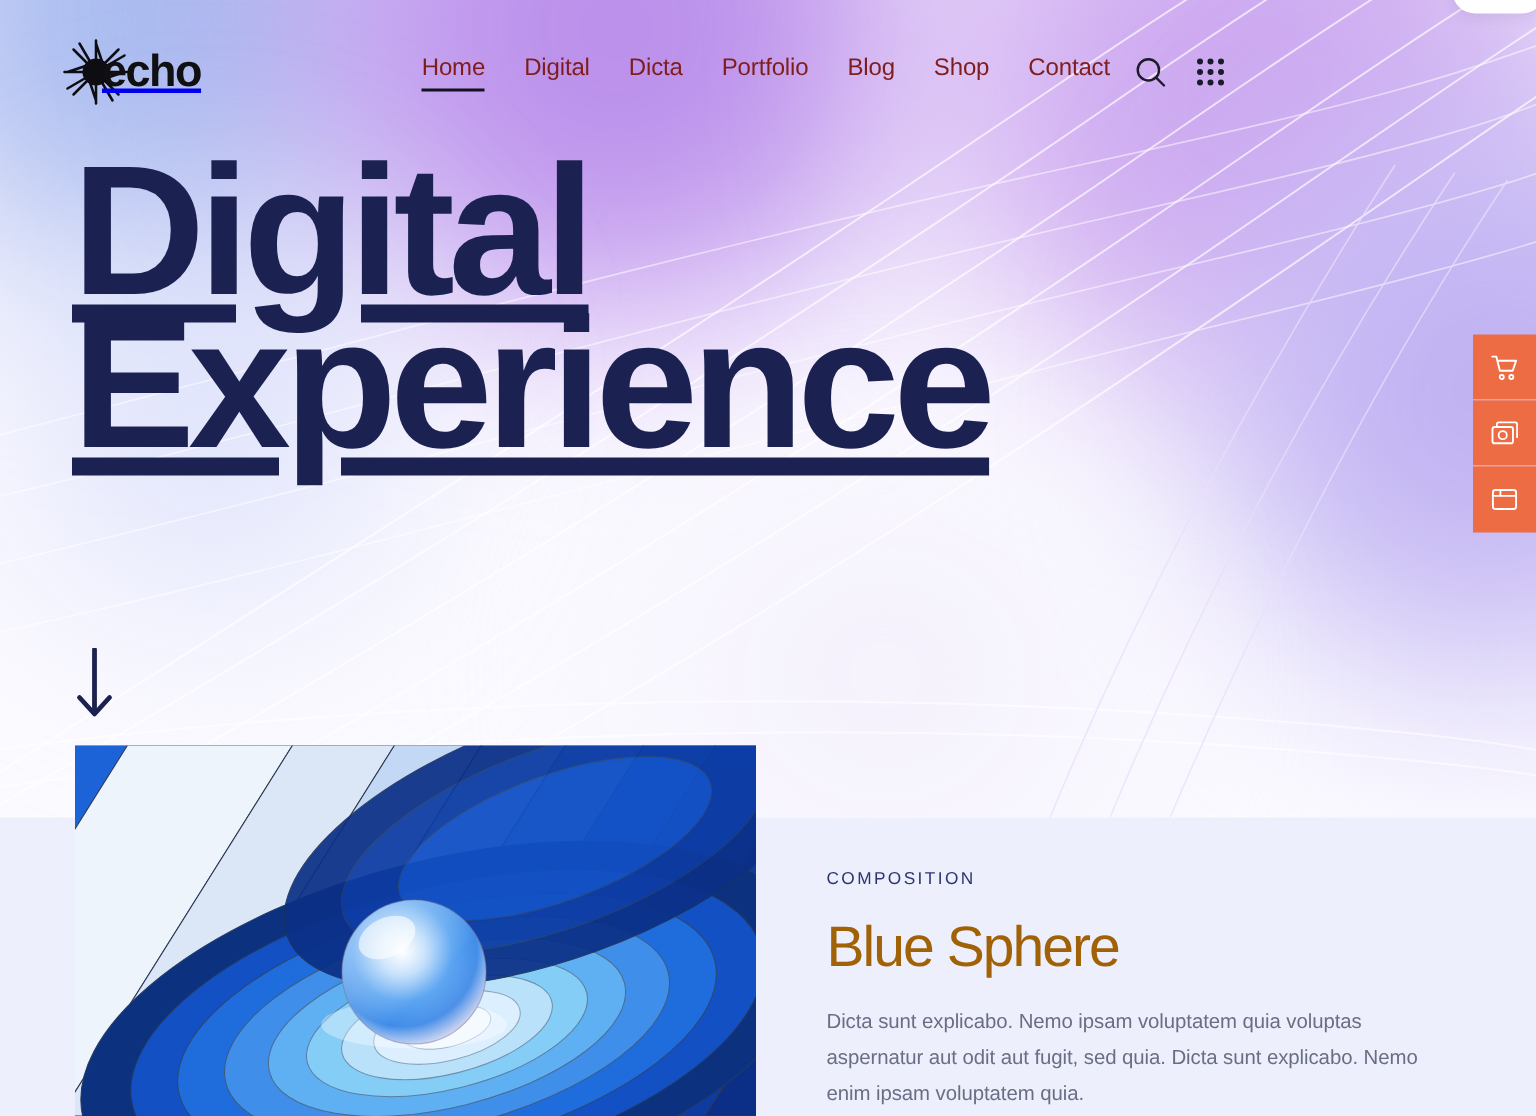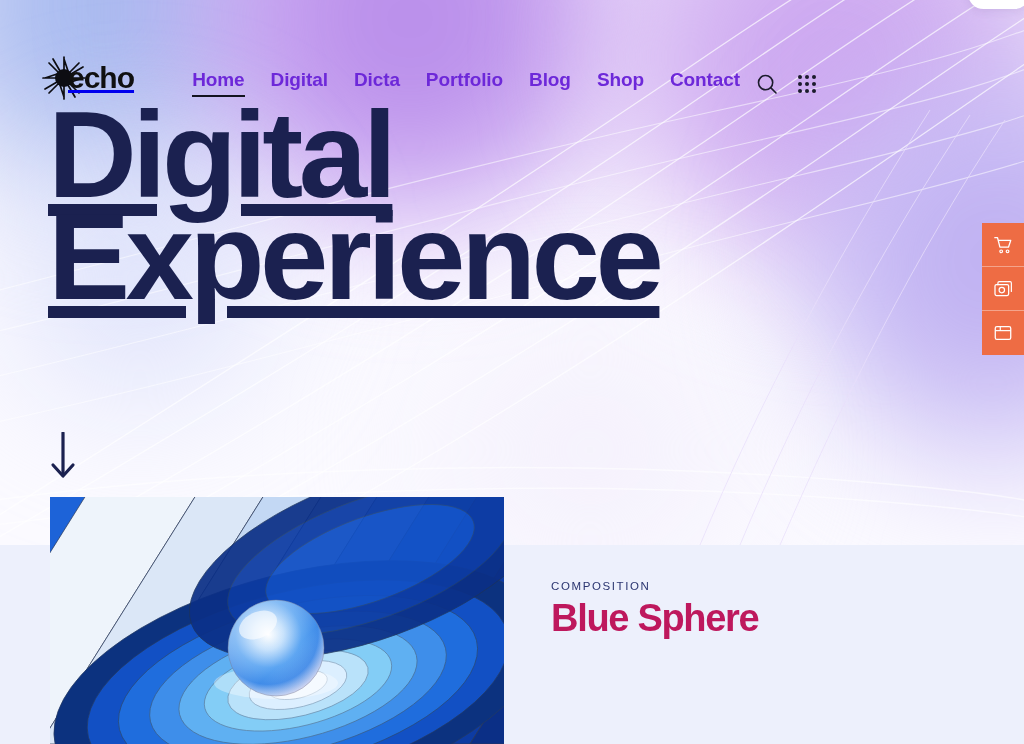--- a/index.html
+++ b/index.html
@@ -32,33 +32,33 @@
             background:radial-gradient(circle at 50% 50%, #d6dcfa 0%, rgba(244,246,254,0) 72%); }
   .blob-f { left:330px; top:300px; width:520px; height:300px;
             background:radial-gradient(circle at 50% 50%, #f3effc 0%, rgba(251,250,255,0) 75%); }
 
   .streaks { position:absolute; inset:0; opacity:.95; }
   .streaks svg { display:block; width:1024px; height:545px; }
 
   
   .header {
     position:absolute; left:0; top:0; width:854px; height:95px;
-    display:flex; align-items:flex-end; z-index:30;
+    display:flex; align-items:center; z-index:30;
   }
   .logo { display:flex; align-items:center; margin-left:44px; position:relative; }
   .logo-mark { position:absolute; left:-4px; top:50%; transform:translateY(-50%); width:48px; height:48px; }
   .logo-text {
     font-size:30px; font-weight:700; letter-spacing:-1px;
     color:#101010; position:relative; z-index:2; margin-left:24px;
     font-family:"Liberation Sans", sans-serif;
   }
 
   .nav { margin-left:auto; display:flex; align-items:center; gap:26px; margin-right:16px; }
   .nav-link {
-    font-size:19px; font-weight:700; color:#6d28d9;
+    font-size:16px; font-weight:400; color:#7f1d1d;
     text-decoration:none; letter-spacing:-0.1px; padding-bottom:4px;
     position:relative; cursor:pointer; white-space:nowrap;
   }
   .nav-link.active::after {
     content:""; position:absolute; left:0; right:0; bottom:-2px;
     height:2px; background:#13131f;
   }
 
   .header-tools { display:flex; align-items:center; gap:20px; margin-right:38px; }
   .icon-btn { cursor:pointer; display:flex; align-items:center; justify-content:center; }
@@ -99,22 +99,22 @@
     overflow:hidden; z-index:25; background:#1651c8;
   }
   .feature-img svg { display:block; width:454px; height:247px; }
 
   .feature-text { position:absolute; left:551px; top:580px; width:395px; z-index:26; }
   .eyebrow {
     font-size:11.5px; font-weight:400; letter-spacing:1.6px;
     color:#2b3570; text-transform:uppercase;
   }
   .feature-title {
-    margin-top:7px; font-size:38px; font-weight:700;
-    letter-spacing:-1.3px; color:#be185d; line-height:1.05;
+    margin-top:21px; font-size:38px; font-weight:400;
+    letter-spacing:-1.3px; color:#a16207; line-height:1.05;
   }
   .feature-body {
     margin-top:16px; font-size:13.6px; line-height:1.78;
     color:#6a6e85; letter-spacing:-0.05px;
   }
 
   
   .side-rail {
     position:absolute; right:0; top:223px; width:42px; z-index:35;
     display:flex; flex-direction:column;
@@ -293,20 +293,21 @@
           <circle cx="226" cy="151" r="48" fill="none" stroke="#7f7f96" stroke-width="0.8" opacity=".55"></circle>
           <ellipse cx="208" cy="128" rx="20" ry="13" fill="#ffffff" opacity=".6" transform="rotate(-25 208 128)"></ellipse>
         </g>
       </g>
     </svg>
   </figure>
 
   <div class="feature-text">
     <div class="eyebrow">COMPOSITION</div>
     <h2 class="feature-title">Blue Sphere</h2>
+    <p class="feature-body">Dicta sunt explicabo. Nemo ipsam voluptatem quia voluptas aspernatur aut odit aut fugit, sed quia. Dicta sunt explicabo. Nemo enim ipsam voluptatem quia.</p>
   </div>
 
   <aside class="side-rail">
     <div class="side-btn">
       <svg width="20" height="20" viewBox="0 0 22 22" fill="none" aria-hidden="true">
         <path d="M2 3 H5 L7.6 13.4 H17 L19.5 6 H6.2" stroke="#fff" stroke-width="1.4" stroke-linecap="round" stroke-linejoin="round"></path>
         <circle cx="9" cy="18" r="1.5" stroke="#fff" stroke-width="1.3"></circle>
         <circle cx="16" cy="18" r="1.5" stroke="#fff" stroke-width="1.3"></circle>
       </svg>
     </div>

